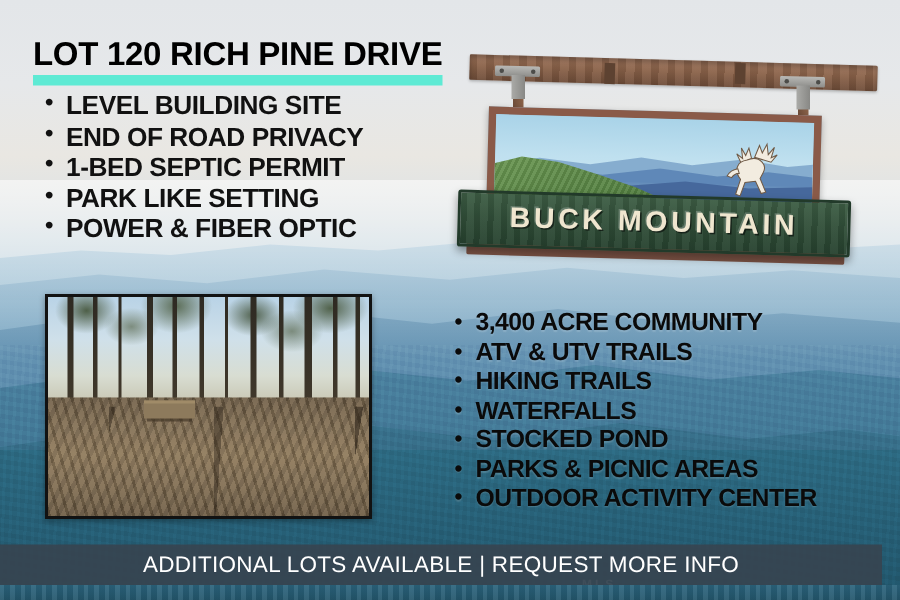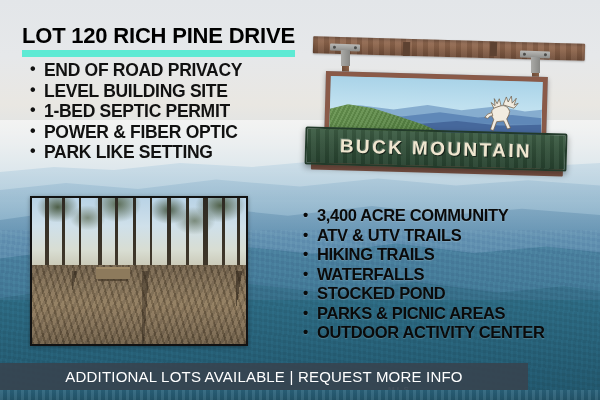--- a/index.html
+++ b/index.html
@@ -273,21 +273,21 @@
     color:rgba(228,240,246,.3); letter-spacing:-1.5px; pointer-events:none;
   }
   .wm-mls {
     position:absolute; left:388px; top:385px;
     font-size:8px; font-weight:bold; letter-spacing:2px;
     color:rgba(228,240,246,.42); pointer-events:none;
   }
 
   
   .banner {
-    position:absolute; left:0; top:363px; width:528px; height:27px;
+    position:absolute; left:0; top:363px; width:588px; height:27px;
     background:rgba(56,67,78,.88);
     display:flex; align-items:center; justify-content:center;
   }
   .banner-text {
     font-size:15px; color:#fff; letter-spacing:.2px; white-space:nowrap;
   }
   .bottom-strip {
     position:absolute; left:0; top:390px; width:600px; height:10px;
     background:linear-gradient(180deg,#2b647d,#24566c);
   }
@@ -307,25 +307,25 @@
   <div class="ridge ridge-3"></div>
   <div class="ridge ridge-4"></div>
   <div class="ridge ridge-5"></div>
   <div class="ridge ridge-6"></div>
   <div class="ridge-tex"></div>
   <div class="haze"></div>
 
   <div class="headline">LOT 120 RICH PINE DRIVE</div>
 
   <ul class="feature-list">
+    <li>LEVEL BUILDING SITE</li>
     <li>END OF ROAD PRIVACY</li>
-    <li>LEVEL BUILDING SITE</li>
     <li>1-BED SEPTIC PERMIT</li>
+    <li>PARK LIKE SETTING</li>
     <li>POWER &amp; FIBER OPTIC</li>
-    <li>PARK LIKE SETTING</li>
   </ul>
 
   <div class="photo">
     <div class="ph-sky"></div>
     <div class="ph-canopy"></div>
     <div class="trunk t1"></div>
     <div class="trunk t2"></div>
     <div class="trunk t3"></div>
     <div class="trunk t4"></div>
     <div class="trunk t5"></div>

